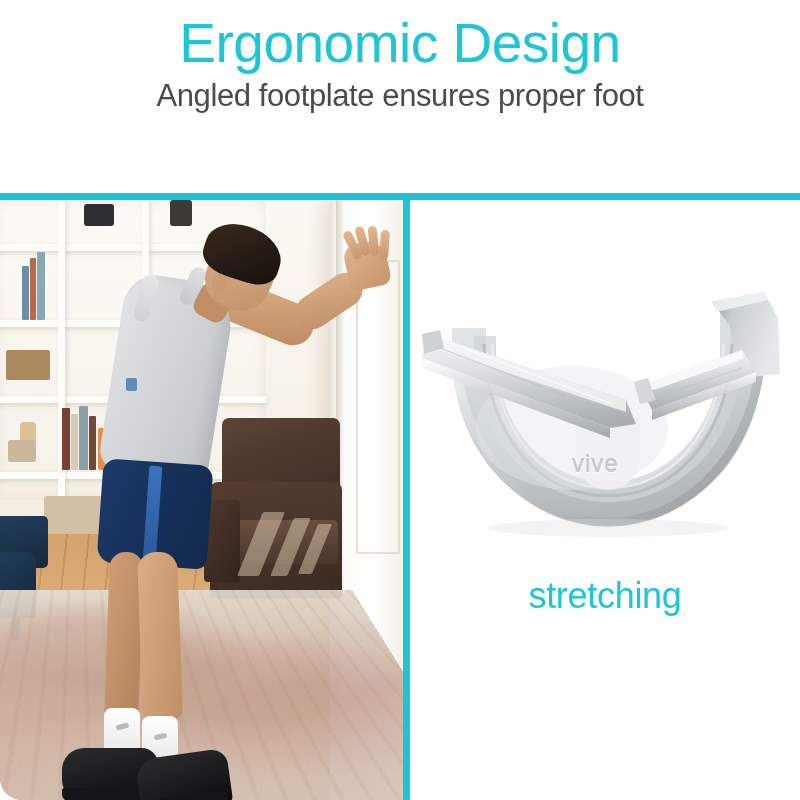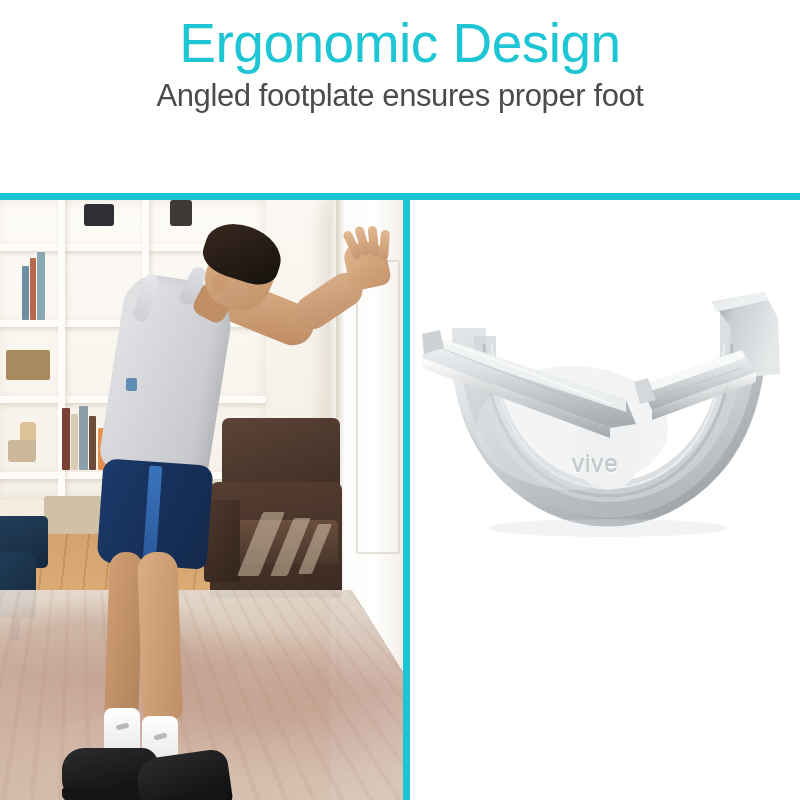--- a/index.html
+++ b/index.html
@@ -9,20 +9,21 @@
   }
   body {
     font-family: "Liberation Sans", sans-serif;
   }
   #page {
     position: relative;
     width: 800px;
     height: 800px;
     overflow: hidden;
     background: #ffffff;
+    border-radius: 22px;
   }
 
   
   .header {
     position: absolute;
     left: 0; top: 0;
     width: 800px; height: 193px;
     background: #ffffff;
     text-align: center;
     overflow: hidden;
@@ -537,16 +538,17 @@
 
       <path d="M246,110 L326,82" stroke="#ffffff" stroke-width="1.3" opacity="0.6" fill="none"></path>
       <path d="M248,118 L330,90" stroke="#b7bdc1" stroke-width="1.1" opacity="0.55" fill="none"></path>
 
       <ellipse cx="196" cy="250" rx="120" ry="9" fill="#d9dddf" opacity="0.35"></ellipse>
     </svg>
 
     <div class="brandmark">vive</div>
 
     <div class="caption">
+      <div>stretching</div>
     </div>
   </div>
 
 </div>
 
 </body></html>

